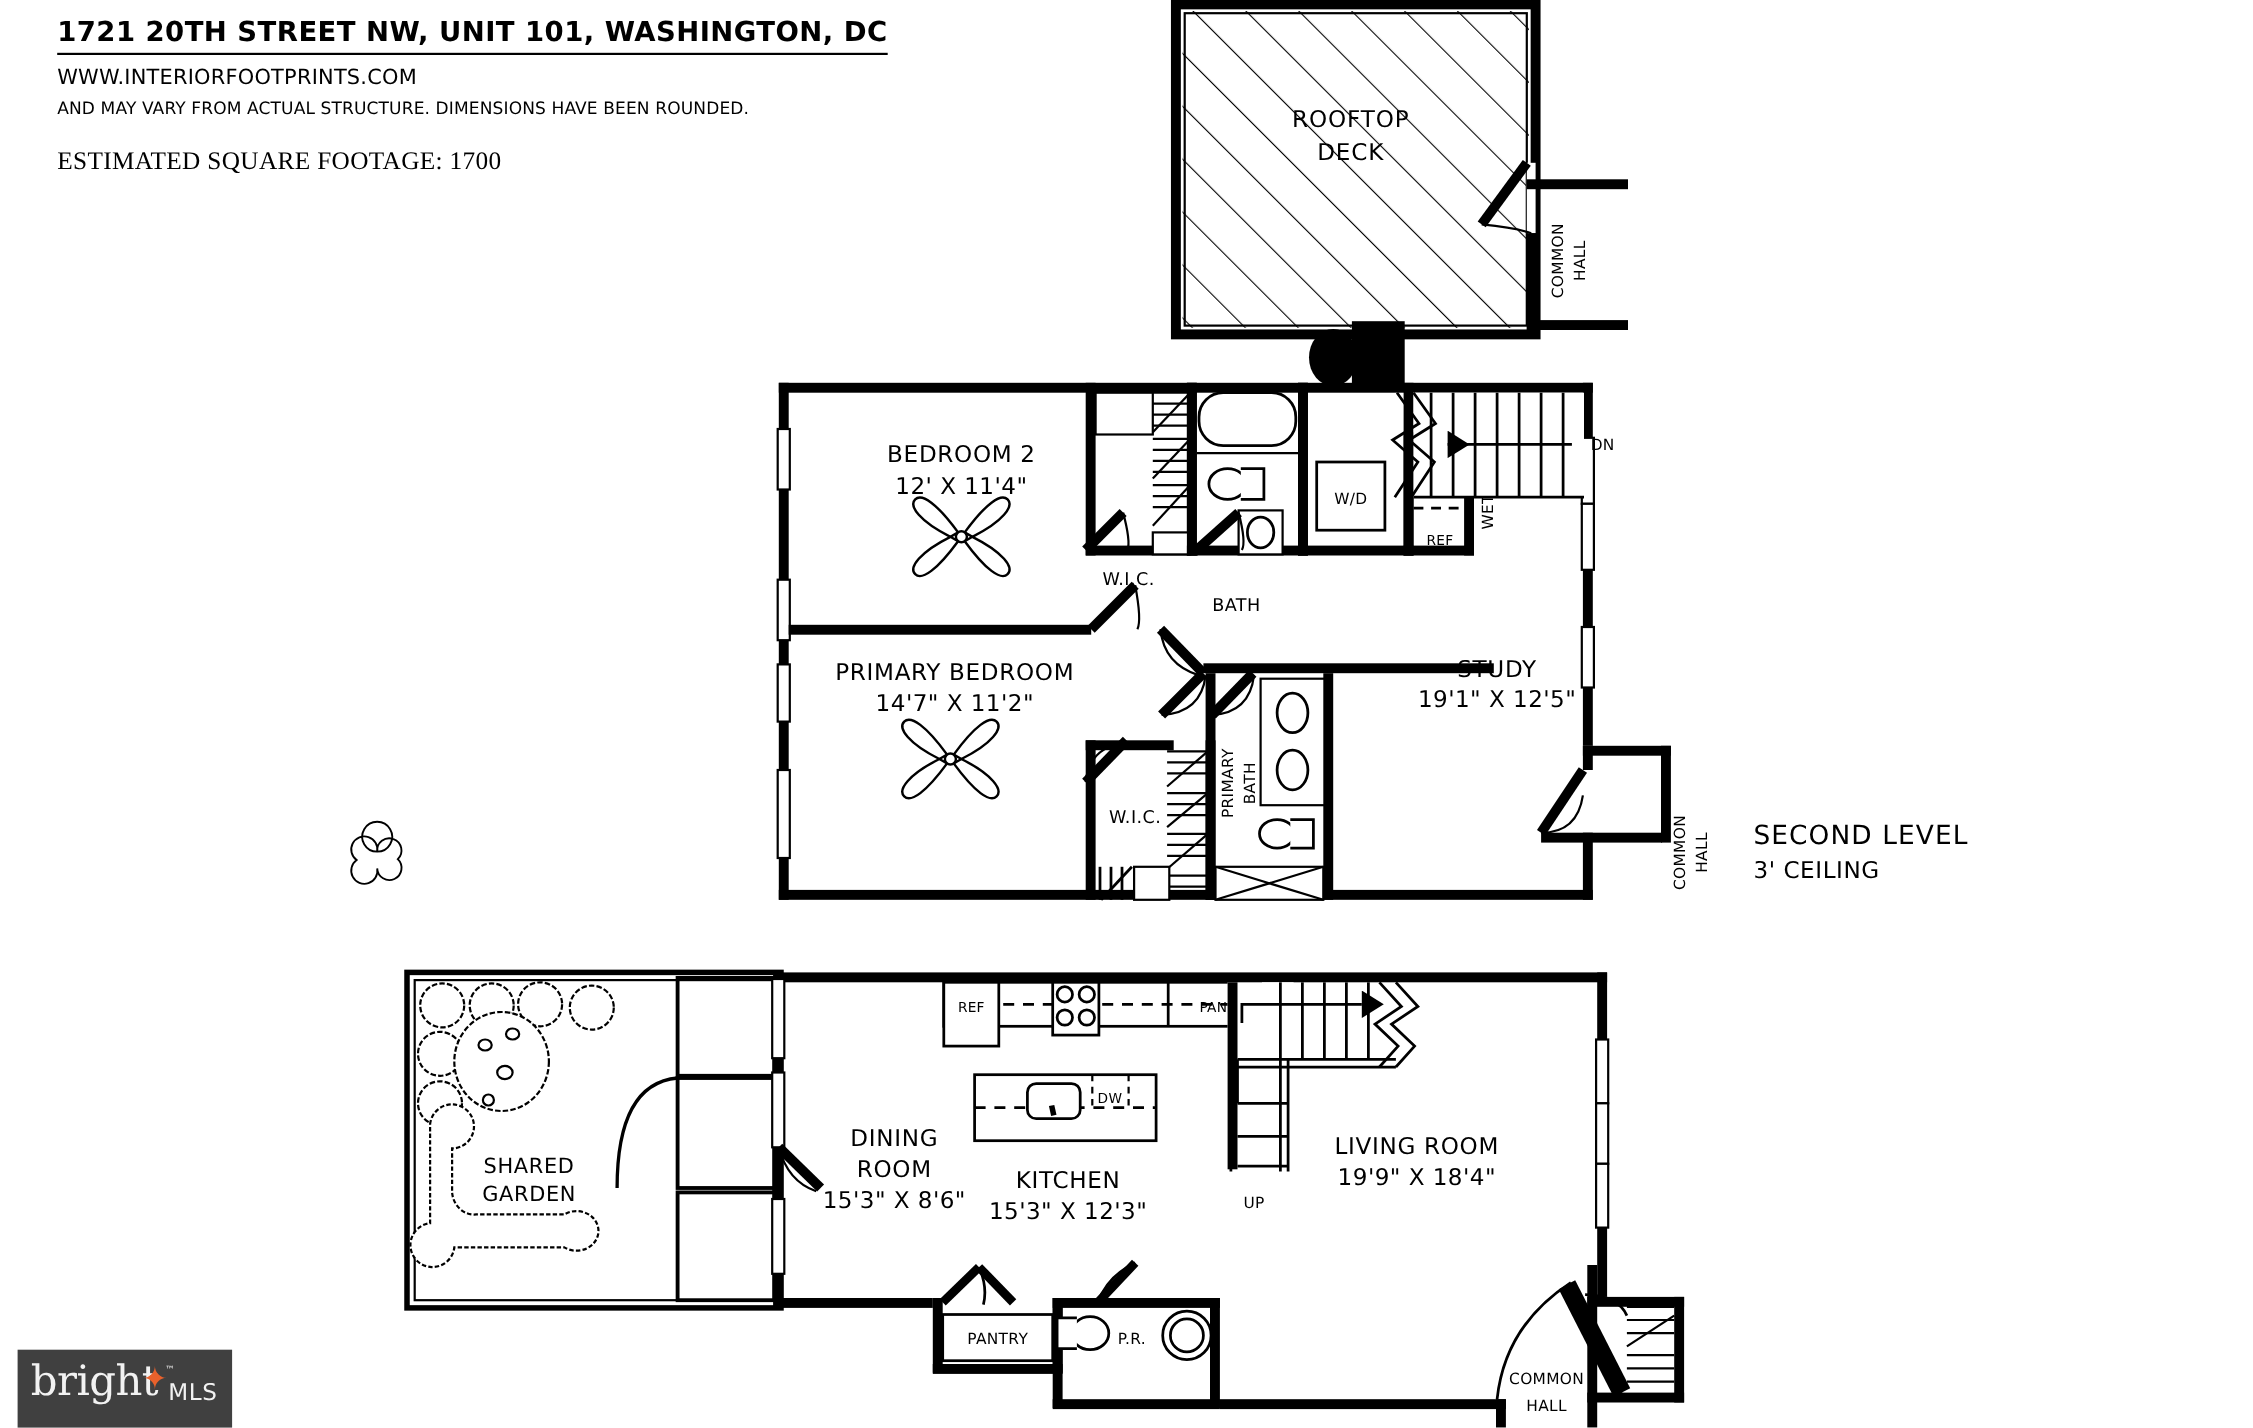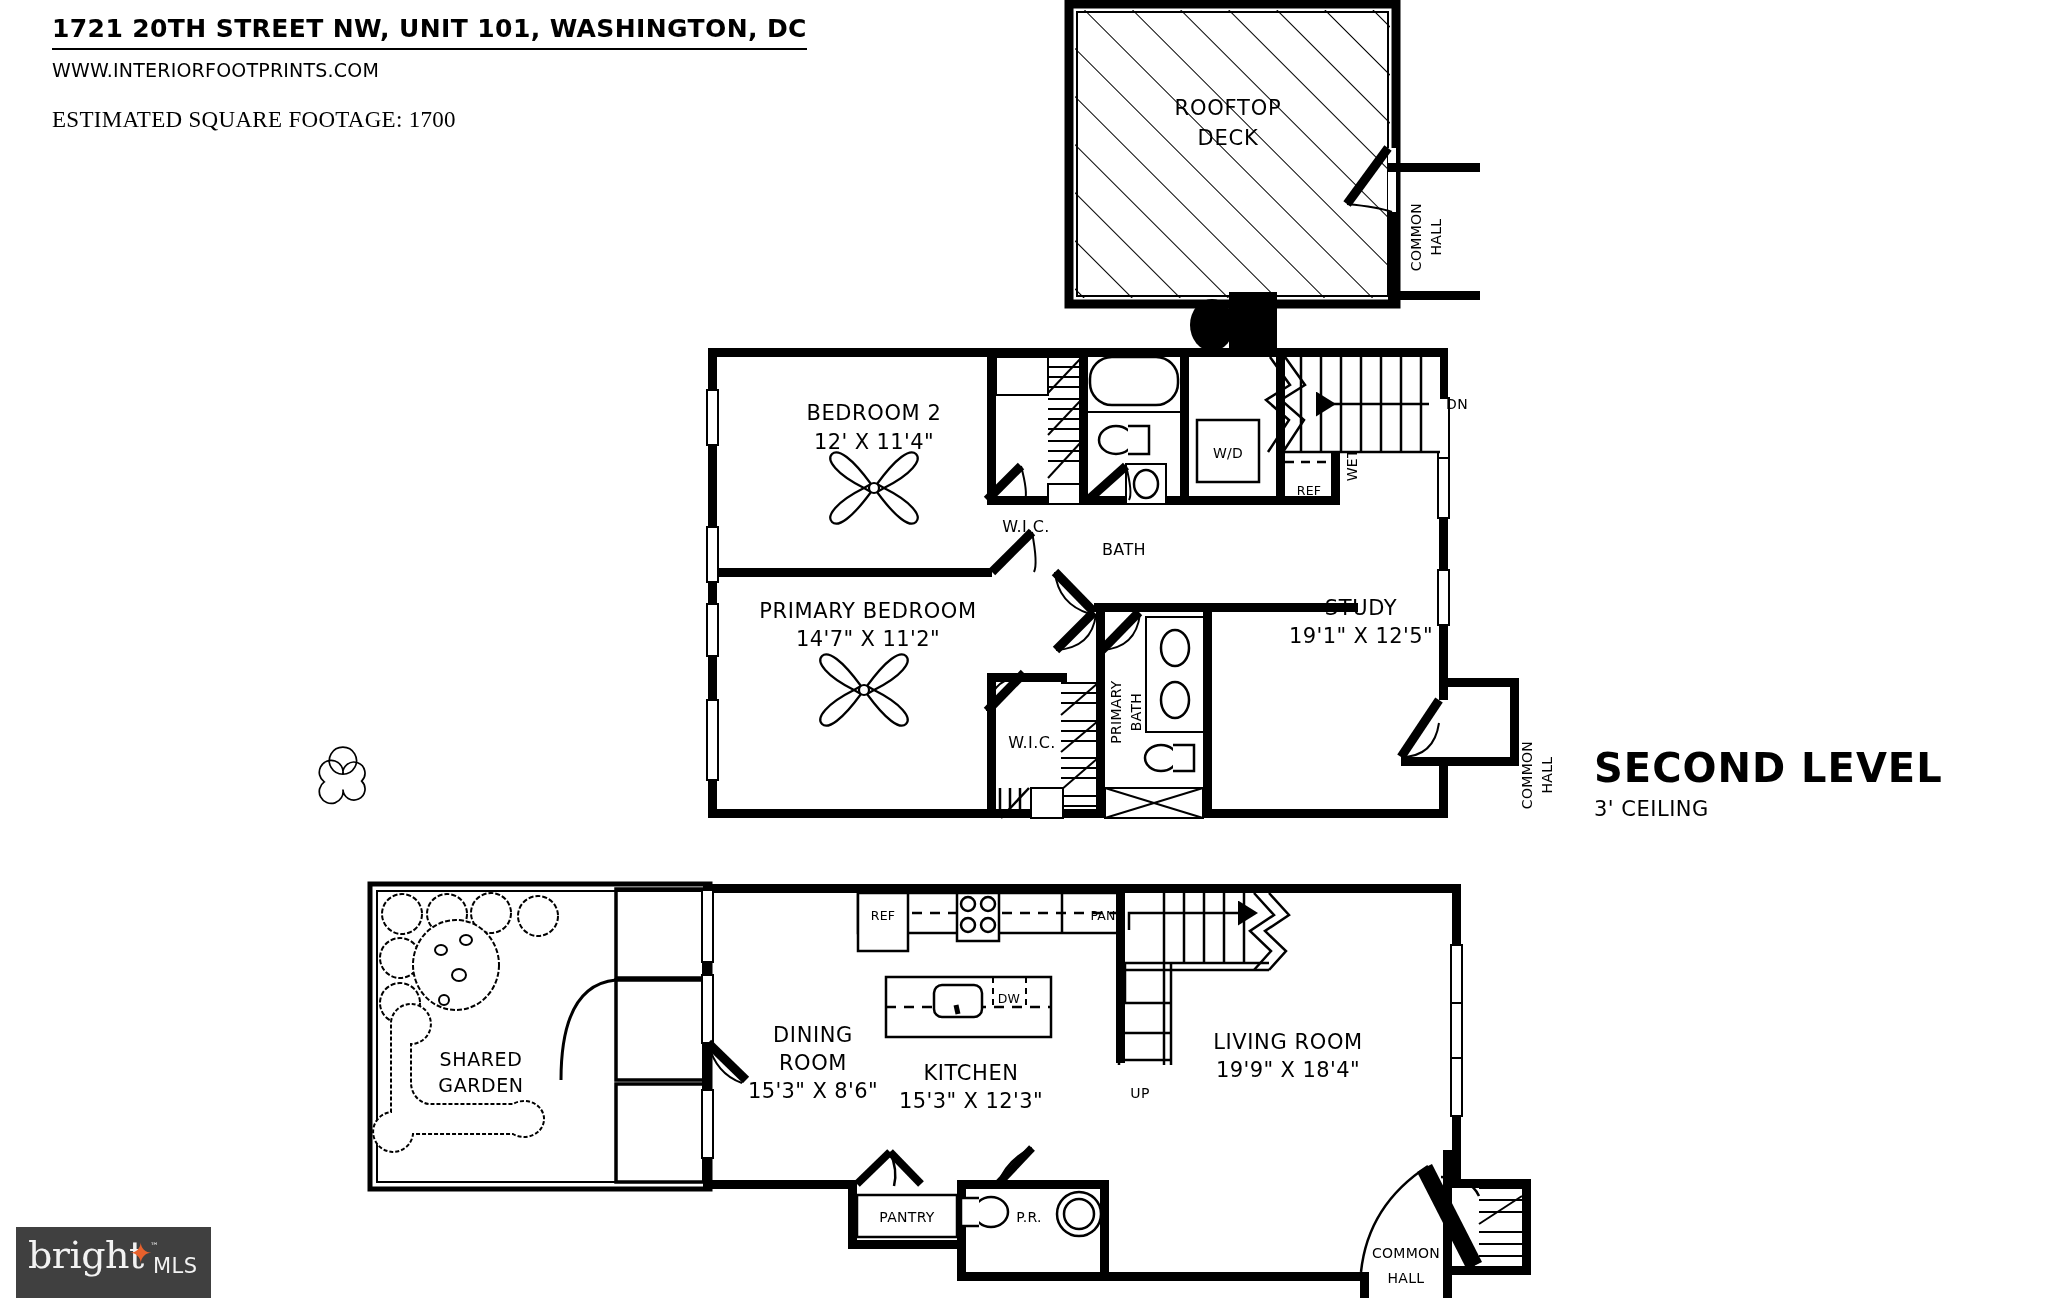--- a/index.html
+++ b/index.html
@@ -67,22 +67,22 @@
     letter-spacing: 0.3px;
     margin-top: 26px;
     white-space: nowrap;
   }
   
   .level-cap {
     position: absolute;
     font-family: "DejaVu Sans", sans-serif;
   }
   .level-cap .lvl-name {
-    font-size: 40px;
-    font-weight: 700;
+    font-size: 24px;
+    font-weight: 400;
     letter-spacing: 1px;
     white-space: nowrap;
   }
   .level-cap .lvl-ceil {
     font-size: 21px;
     letter-spacing: 0.5px;
     margin-top: 6px;
     white-space: nowrap;
   }
   
@@ -146,20 +146,21 @@
   .deck-lbl { font-size: 21px; letter-spacing: 0.8px; text-anchor: middle; }
 </style>
 </head>
 <body>
 
 <div id="stage">
 
   <div class="hdr">
     <div class="hdr-title">1721 20TH STREET NW, UNIT 101, WASHINGTON, DC</div>
     <div class="hdr-line">WWW.INTERIORFOOTPRINTS.COM</div>
+    <div class="hdr-small">AND MAY VARY FROM ACTUAL STRUCTURE. DIMENSIONS HAVE BEEN ROUNDED.</div>
     <div class="hdr-sqft">ESTIMATED SQUARE FOOTAGE: 1700</div>
   </div>
 
   <div class="level-cap" style="left:1578px; top:745px;">
     <div class="lvl-name">SECOND LEVEL</div>
     <div class="lvl-ceil">3' CEILING</div>
   </div>
 
 
   <div id="mls-logo">

